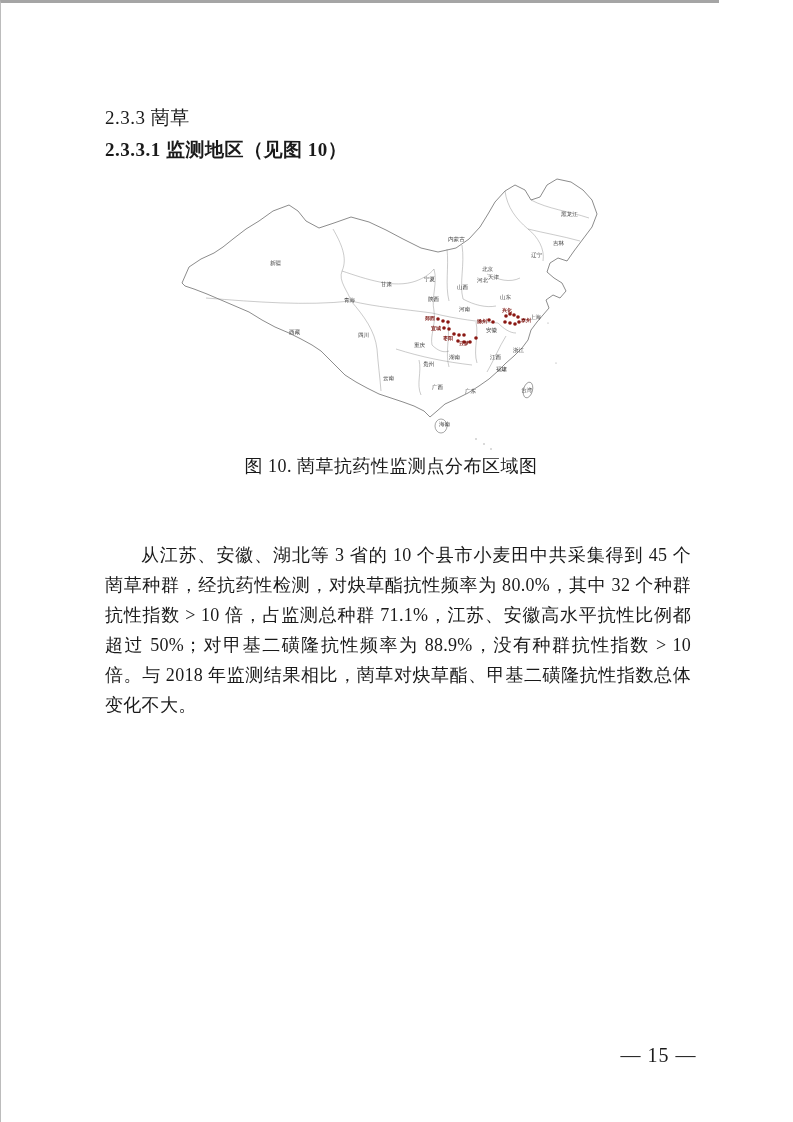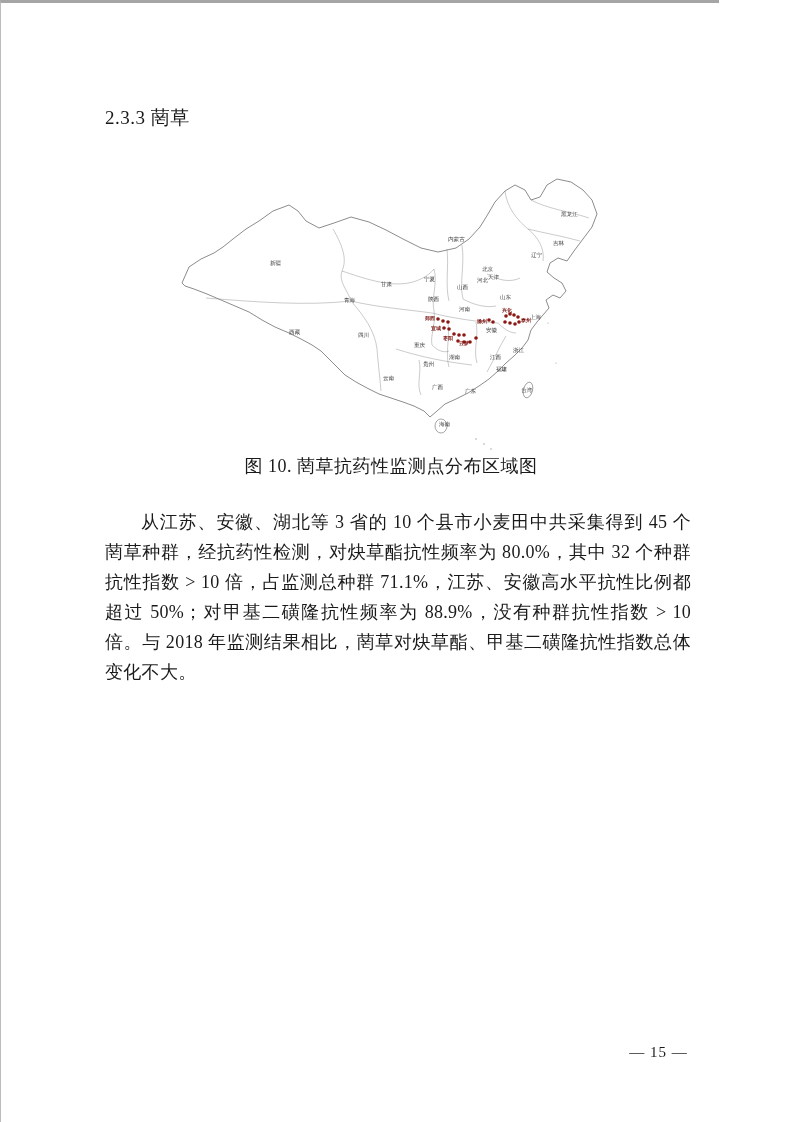--- a/index.html
+++ b/index.html
@@ -36,37 +36,38 @@
   .island{fill:none;stroke:#6a6a6a;stroke-width:0.6;}
   .speck{fill:#9a9a9a;}
   .prov{font-size:5.6px;fill:#3c3c3c;font-family:"Liberation Serif","DejaVu Serif",serif;}
   .dot{fill:#8a1712;}
   .ptlabel{font-size:5px;font-weight:bold;fill:#7a120e;font-family:"Liberation Serif","DejaVu Serif",serif;}
   .caption{
     position:absolute;left:150px;top:451px;width:480px;
     text-align:center;font-size:18px;letter-spacing:.5px;
   }
   .para{
-    position:absolute;left:104px;top:504px;width:586px;
+    position:absolute;left:104px;top:537px;width:586px;
     font-size:18px;line-height:30px;
     text-align:justify;text-indent:36px;
     letter-spacing:.3px;
   }
   .footer{
     position:absolute;left:610px;top:1041px;width:95px;
-    text-align:center;font-size:15px;letter-spacing:1px;
+    text-align:center;font-size:20px;letter-spacing:1px;
   }
 </style>
 </head>
 <body>
 
 <div class="page">
 
   <div class="h1">2.3.3 菵草</div>
 
+  <div class="h2">2.3.3.1 监测地区（见图 10）</div>
 
   <div class="map-wrap">
     <svg viewBox="0 0 432 284" xmlns="http://www.w3.org/2000/svg">
 
       <path class="outline" d="M6,110 L13,94 L25,86 L38,80 L47,74 L57,66 L70,56 L83,48 L97,38 L113,32 L122,38 L130,48 L143,55 L158,50 L175,44 L193,49 L210,57 L227,66 L245,75 L262,79 L280,75 L293,66 L304,54 L312,41 L319,29 L329,18 L339,12 L349,17 L355,27 L364,24 L371,12 L381,6 L395,9 L407,17 L416,27 L421,41 L416,54 L407,66 L398,78 L391,88 L382,85 L374,90 L371,99 L378,105 L386,110 L390,118 L384,125 L377,122 L370,127 L373,135 L367,142 L361,149 L355,157 L352,167 L346,175 L338,183 L330,190 L322,198 L313,206 L303,213 L292,220 L280,226 L269,231 L261,238 L254,244 L248,238 L238,233 L227,229 L215,225 L203,221 L191,215 L180,209 L169,202 L161,194 L153,186 L145,178 L136,172 L125,166 L113,160 L99,154 L86,147 L73,139 L59,133 L45,127 L31,121 L18,116 L9,113 Z"></path>
 
       <g>
         <path class="border" d="M157,56 C165,70 172,85 166,98 C162,108 172,118 175,128"></path>
         <path class="border" d="M175,128 C130,133 80,129 30,125"></path>
         <path class="border" d="M175,128 C188,143 199,158 201,176 C202,190 204,205 205,218"></path>

